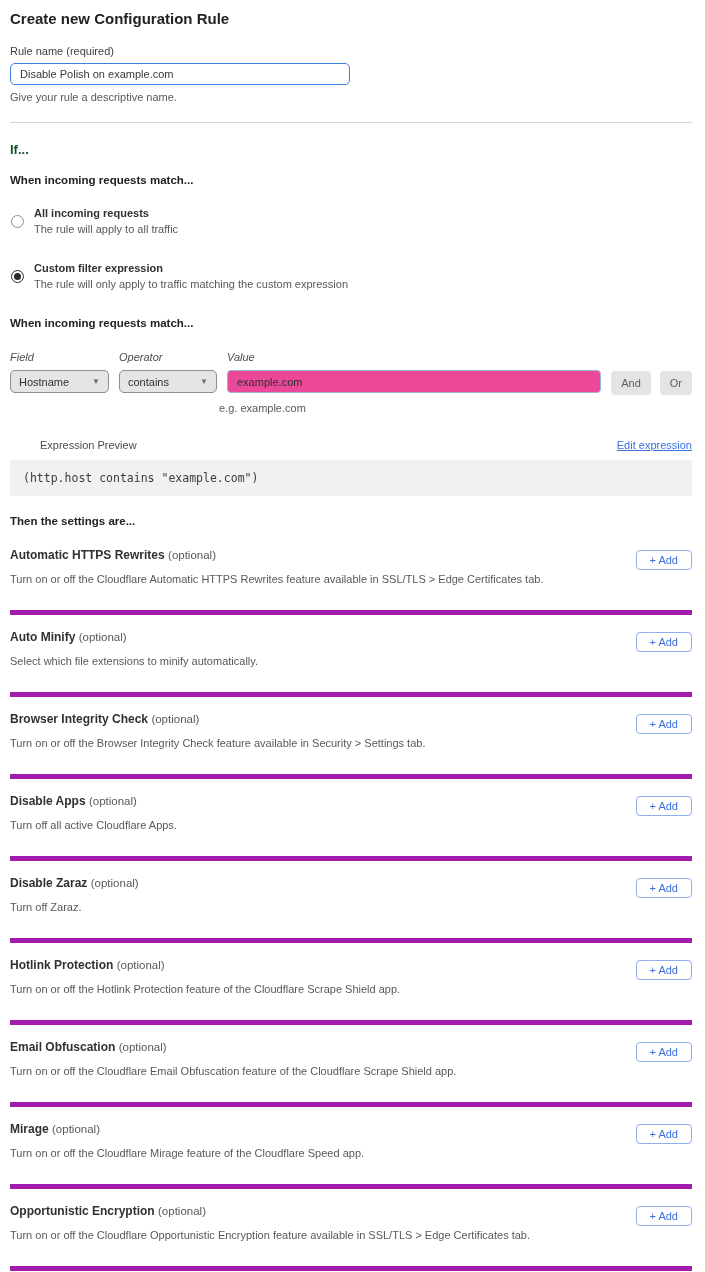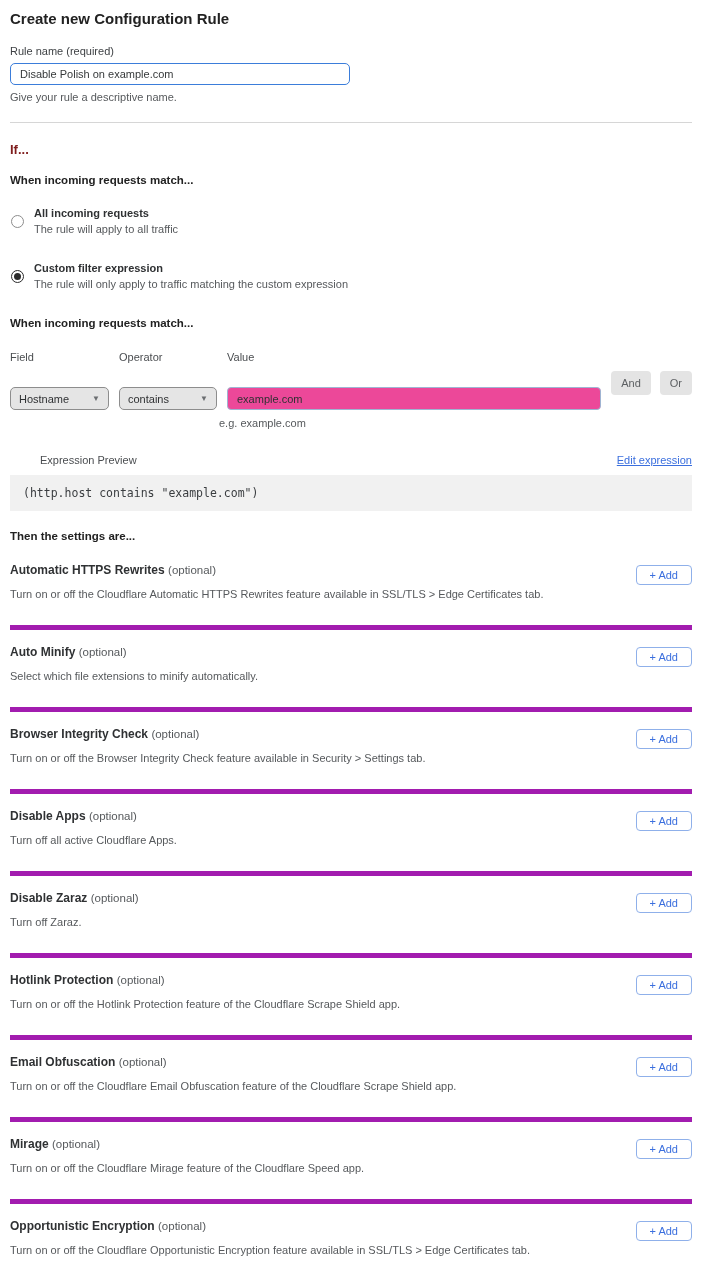--- a/index.html
+++ b/index.html
@@ -29,21 +29,21 @@
     font-size: 11px;
     font-family: "Liberation Sans", sans-serif;
     color: #36393a;
     outline: none;
     display: block;
   }
   .helper { font-size: 11px; color: #56595c; margin-top: 6px; }
 
   .divider { border: none; border-top: 1px solid #d6d6d6; margin: 19px 0 0 0; }
 
-  .if-heading { font-size: 13px; font-weight: bold; color: #7f1d1d; margin: 19px 0 0 0; }
+  .if-heading { font-size: 13px; font-weight: bold; color: #14532d; margin: 19px 0 0 0; }
   .match-label { font-size: 11.5px; font-weight: bold; color: #222; margin: 17px 0 0 0; }
 
   .radio-group { margin-top: 21px; }
   .radio-option { display: flex; align-items: center; margin-bottom: 27px; cursor: pointer; }
   .radio-circle {
     width: 13px; height: 13px;
     border: 1px solid #8d8d8d;
     border-radius: 50%;
     margin: 1px 10px 0 1px;
     flex: 0 0 auto;
@@ -52,21 +52,21 @@
   }
   .radio-circle.checked { border-color: #2b2b2b; }
   .radio-circle.checked::after {
     content: ""; width: 7px; height: 7px; border-radius: 50%; background: #2b2b2b;
   }
   .radio-title { font-size: 11px; font-weight: bold; color: #2f3133; }
   .radio-desc { font-size: 11px; color: #56595c; margin-top: 4px; }
 
   .builder-row { display: flex; align-items: flex-start; margin-top: 22px; gap: 10px; }
   .builder-col { display: flex; flex-direction: column; }
-  .builder-col .col-label { font-size: 11px; color: #4a4d50; margin-bottom: 24px; }
+  .builder-col .col-label { font-size: 11px; color: #4a4d50; margin-bottom: 7px; font-style: italic; }
   .select-box {
     border: 1px solid #8d8d8d;
     border-radius: 5px;
     height: 23px;
     display: flex; align-items: center; justify-content: space-between;
     padding: 0 8px;
     font-size: 11px;
     color: #2f3133;
     background: #e5e5e5;
     cursor: pointer;

